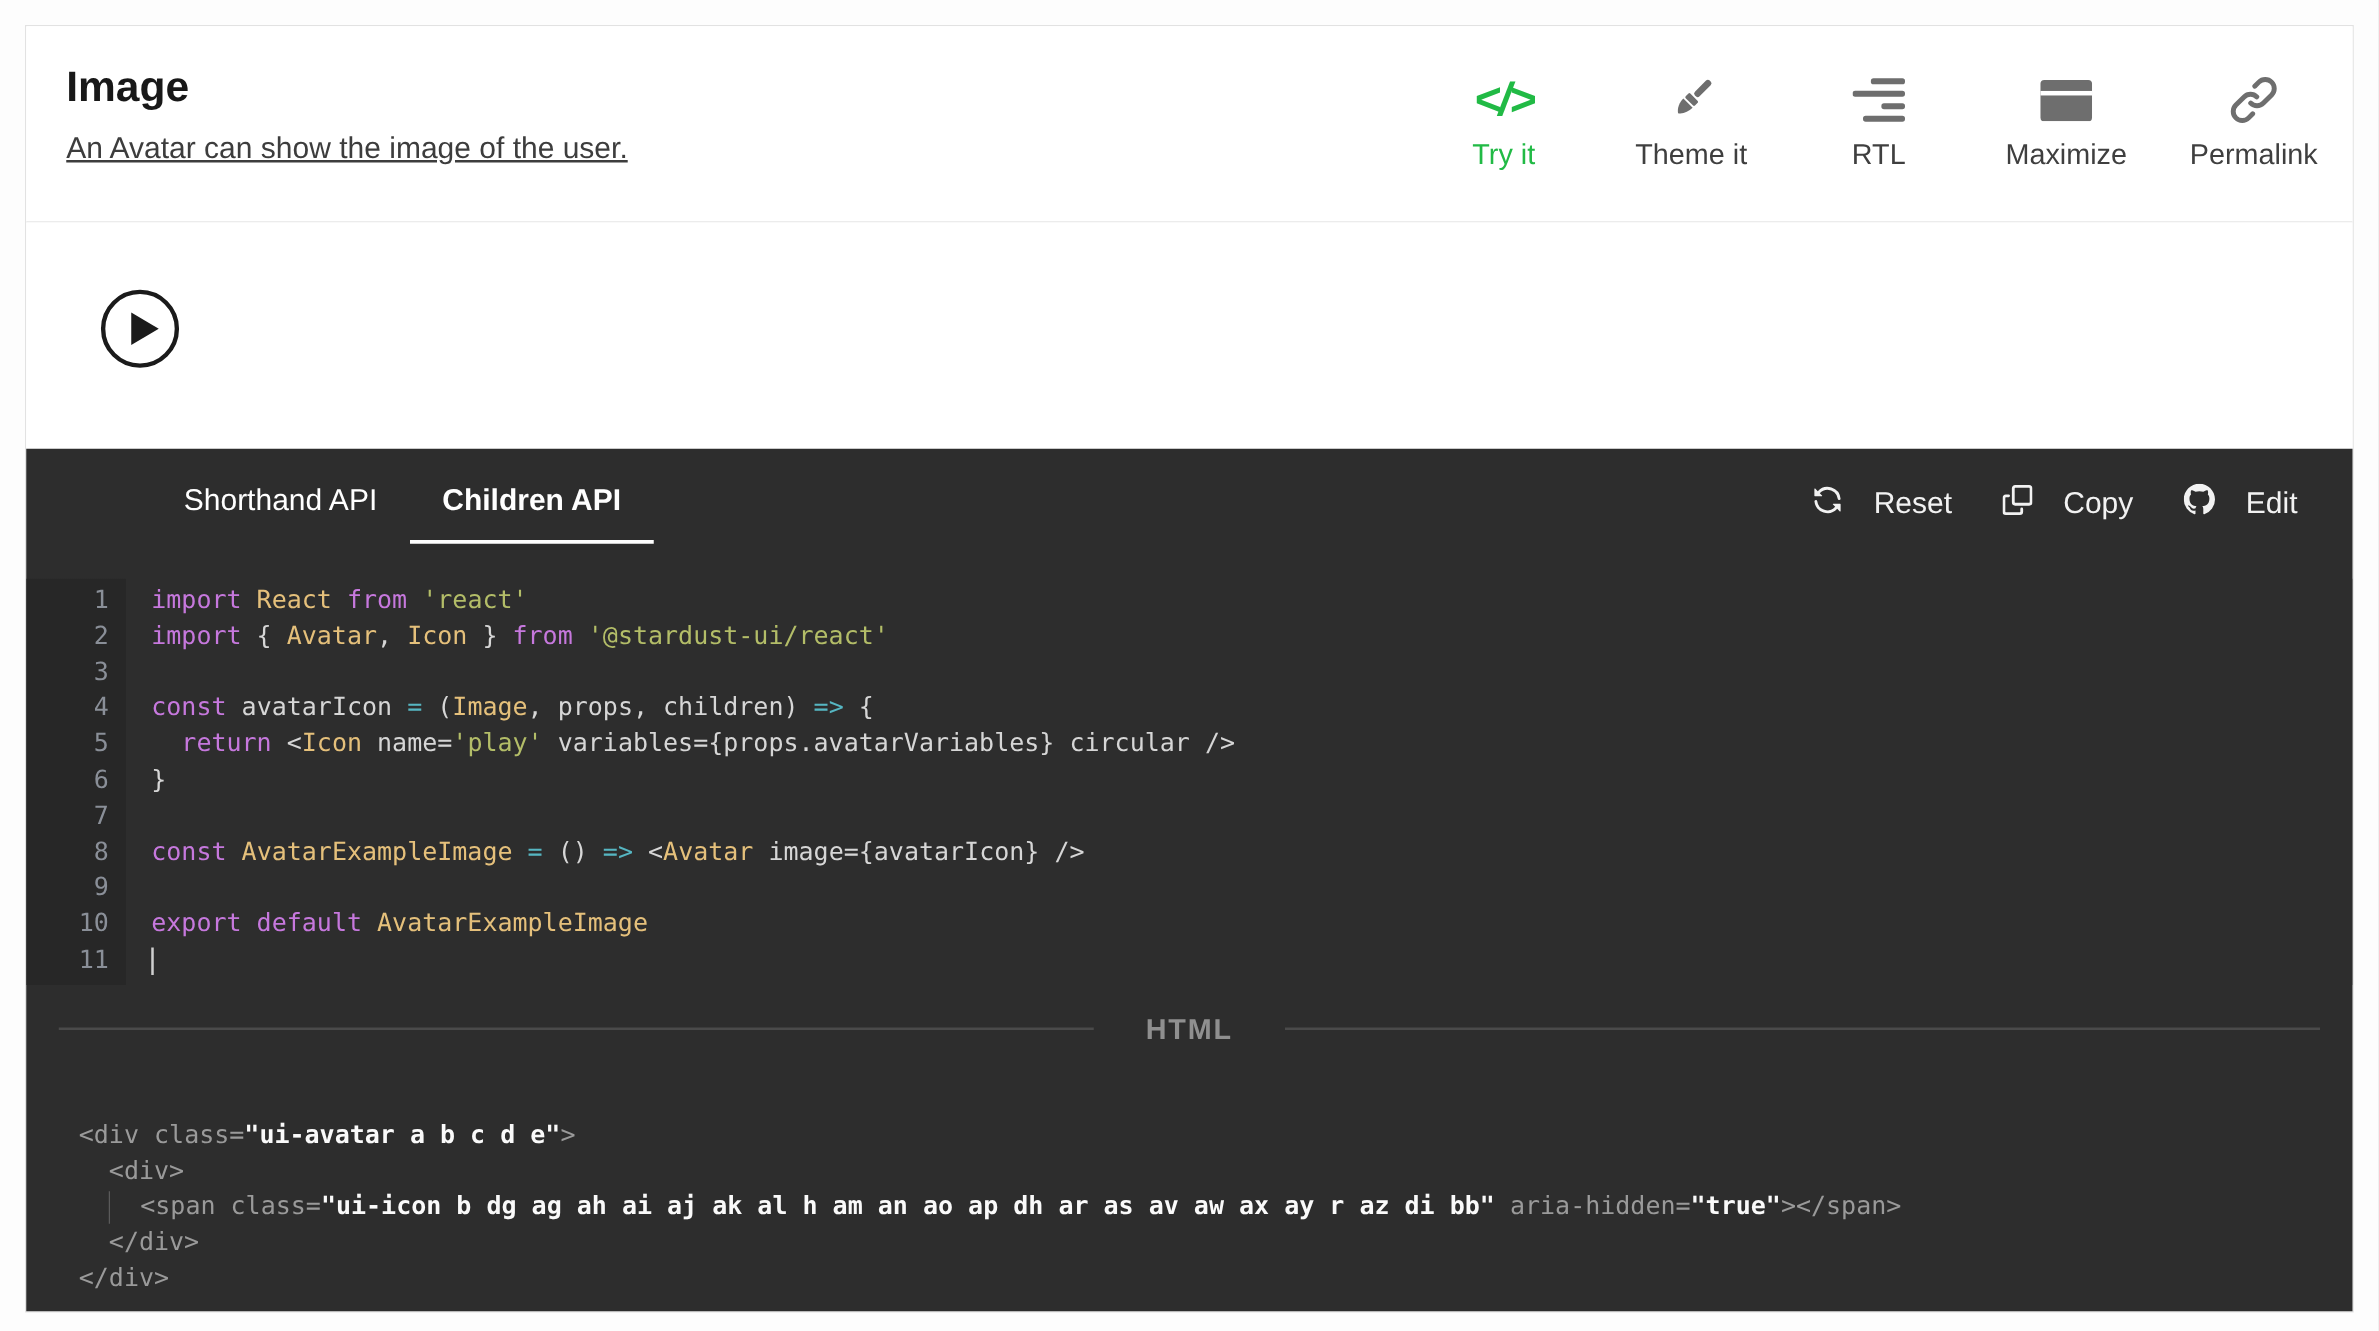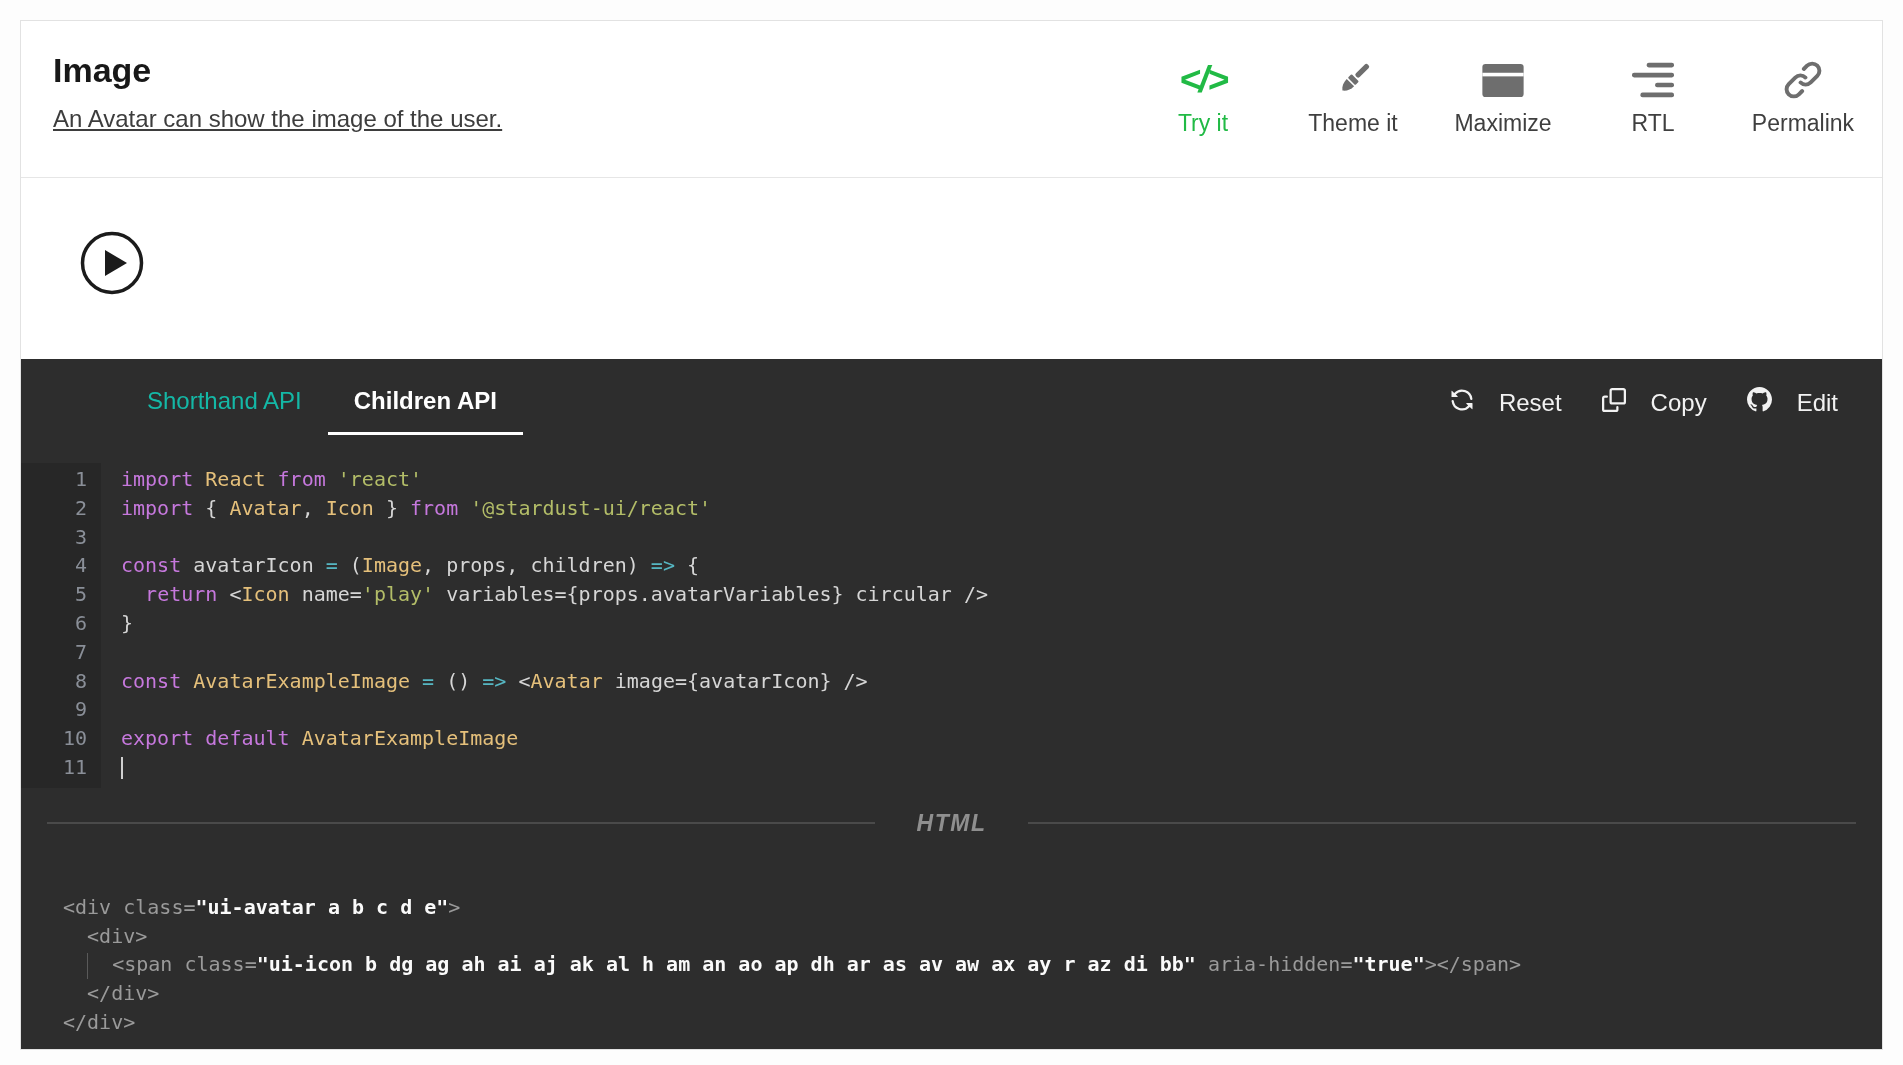--- a/index.html
+++ b/index.html
@@ -21,21 +21,21 @@
   .code-glyph { font-weight:bold; font-size:37px; font-style:italic; letter-spacing:-2px; }
 
   
   .preview { position:relative; height:181px; background:#fff; }
   .avatar-play { position:absolute; left:58px; top:52px; width:66px; height:66px; cursor:pointer; }
 
   
   .editor { position:absolute; left:0; top:338px; right:0; bottom:0; background:#2d2d2d; overflow:hidden; }
   .editor-top { position:relative; height:104px; }
   .tabs { position:absolute; left:100px; top:0; display:flex; }
-  .tab { padding:28px 26px 17px; font-size:24px; color:#14b8a6; cursor:pointer; border-bottom:3px solid transparent; }
+  .tab { padding:28px 26px 17px; font-size:24px; color:#ffffff; cursor:pointer; border-bottom:3px solid transparent; }
   .tab.active { color:#ffffff; font-weight:bold; border-bottom-color:#ffffff; }
   .editor-actions { position:absolute; right:44px; top:28px; display:flex; gap:40px; }
   .eaction { display:flex; align-items:center; gap:25px; color:#f2f2f2; font-size:24px; cursor:pointer; }
   .eaction svg { fill:#f2f2f2; }
 
   
   .code { position:relative; font-family:"DejaVu Sans Mono", monospace; font-size:20px;
           line-height:28.8px; padding:2px 0 6px;
           background:linear-gradient(to right,#272727 80px,#2d2d2d 80px); }
   .code-row { display:flex; white-space:pre; }
@@ -44,21 +44,21 @@
   .tk-k { color:#c678dd; }
   .tk-t { color:#e5c07b; }
   .tk-s { color:#b3bd68; }
   .tk-o { color:#56b6c2; }
   .tk-p { color:#d6d6d6; }
   .cursor { display:inline-block; width:2px; height:22px; background:#cfcfcf; vertical-align:middle; }
   .guide { display:inline-block; width:1px; height:26px; background:#5a5a5a; vertical-align:middle; }
 
   
   .divider { display:flex; align-items:center; margin:22px 26px 0; color:#8f8f8f;
-             font-weight:bold; font-size:23px; letter-spacing:1.5px;font-style:italic; }
+             font-weight:bold; font-size:23px; letter-spacing:1.5px; }
   .divider::before, .divider::after { content:""; flex:1; border-top:2px solid #4a4a4a; }
   .divider span { padding:0 42px; }
   .htmlcode { font-family:"DejaVu Sans Mono", monospace; font-size:20px; line-height:28.8px;
               padding:56px 0 18px 42px; white-space:pre; }
   .tk-g { color:#9a9a9a; }
   .tk-w { color:#fafafa; font-weight:bold; }
 </style>
 </head>
 <body>
 
@@ -80,37 +80,37 @@
             <rect x="19.5" y="1.5" width="5" height="16" rx="2"></rect>
             <rect x="17" y="19" width="10" height="5" rx="1"></rect>
             <path d="M17 25.5h10c0 4.5-1.8 8.5-5 10.8-3.2-2.3-5-6.3-5-10.8z"></path>
           </g>
             </svg>
         </span>
         <span class="tool-label">Theme it</span>
       </div>
       <div class="tool">
         <span class="tool-icon">
-          <svg width="42" height="33" viewBox="0 0 40 32">
-            <rect x="0" y="0" width="40" height="32" rx="3"></rect>
-            <rect x="0" y="8.5" width="40" height="3.5" fill="#ffffff"></rect>
-          </svg>
-        </span>
-        <span class="tool-label">Maximize</span>
-      </div>
-      <div class="tool">
-        <span class="tool-icon">
           <svg width="42" height="36" viewBox="0 0 40 33">
             <rect x="14" y="0" width="26" height="4.5" rx="2"></rect>
             <rect x="0" y="9.5" width="40" height="4.5" rx="2"></rect>
             <rect x="22" y="19" width="18" height="4.5" rx="2"></rect>
             <rect x="8" y="28.5" width="32" height="4.5" rx="2"></rect>
           </svg>
         </span>
         <span class="tool-label">RTL</span>
+      </div>
+      <div class="tool">
+        <span class="tool-icon">
+          <svg width="42" height="33" viewBox="0 0 40 32">
+            <rect x="0" y="0" width="40" height="32" rx="3"></rect>
+            <rect x="0" y="8.5" width="40" height="3.5" fill="#ffffff"></rect>
+          </svg>
+        </span>
+        <span class="tool-label">Maximize</span>
       </div>
       <div class="tool">
         <span class="tool-icon">
           <svg width="42" height="42" viewBox="0 0 16 16">
             <path d="M7.775 3.275a.75.75 0 0 0 1.06 1.06l1.25-1.25a2 2 0 1 1 2.83 2.83l-2.5 2.5a2 2 0 0 1-2.83 0 .75.75 0 0 0-1.06 1.06 3.5 3.5 0 0 0 4.95 0l2.5-2.5a3.5 3.5 0 0 0-4.95-4.95l-1.25 1.25Zm-4.69 9.64a2 2 0 0 1 0-2.83l2.5-2.5a2 2 0 0 1 2.83 0 .75.75 0 0 0 1.06-1.06 3.5 3.5 0 0 0-4.95 0l-2.5 2.5a3.5 3.5 0 0 0 4.95 4.95l1.25-1.25a.75.75 0 0 0-1.06-1.06l-1.25 1.25a2 2 0 0 1-2.83 0Z"></path>
           </svg>
         </span>
         <span class="tool-label">Permalink</span>
       </div>
     </div>

